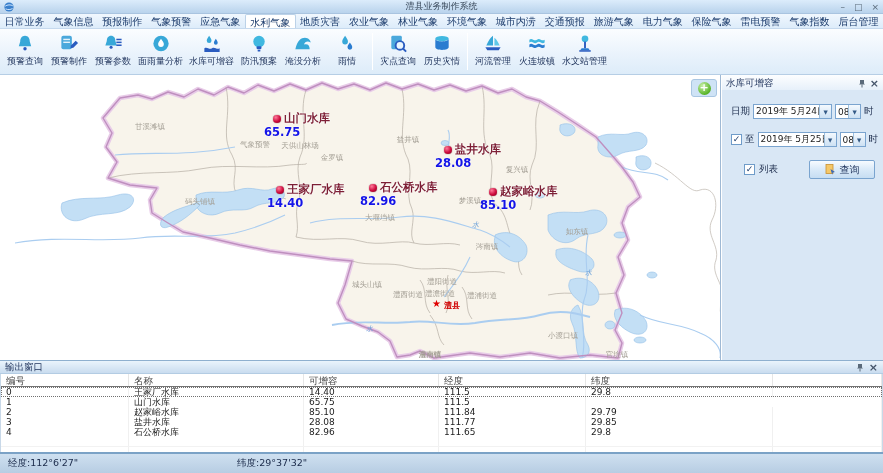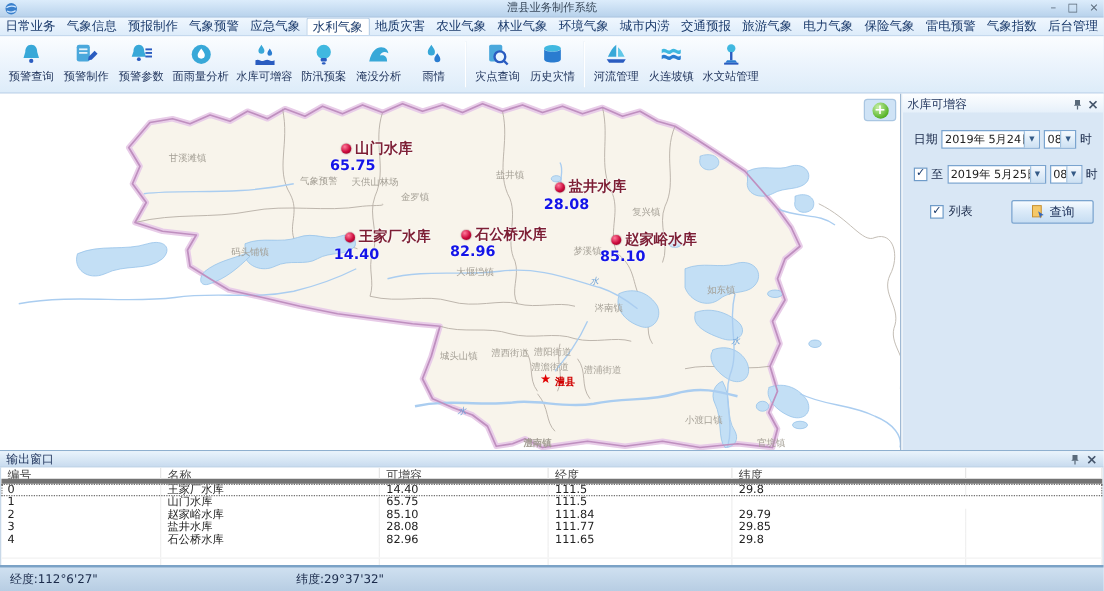--- a/index.html
+++ b/index.html
@@ -56,21 +56,21 @@
   .dd-hour { width:26px; }
   .cb { width:11px; height:11px; background:#fff; border:1px solid #6f9cc9; color:#1a3a6b; font-size:9px; line-height:9px; text-align:center; flex:none; }
   .sp-row3 { display:flex; align-items:center; margin:5px 8px 0 22px; }
   .btn-q { margin-left:auto; height:19px; width:66px; background:linear-gradient(#f7fbff,#dcebf9 45%,#c6ddf2); border:1px solid #7aa4cf; border-radius:2px; display:inline-flex; align-items:center; justify-content:center; gap:4px; font-size:10px; color:#22365e; }
 
   
   .output { height:92px; background:#fff; border-top:1px solid #8fb0cf; }
   .out-title { height:13px; background:linear-gradient(#eaf4fc,#c9dcef); border-bottom:1px solid #b3cce3; font-size:9.5px; color:#22365e; padding:0 5px; display:flex; align-items:center; }
   .out-icons { margin-left:auto; display:flex; gap:5px; align-items:center; }
   .table-wrap { height:78px; overflow:hidden; border-left:1px solid #c8d8e8; border-right:1px solid #c8d8e8; }
-  .thead { display:flex; height:13px; background:#fff; border-bottom:4px solid #737373; }
+  .thead { display:flex; height:13px; background:#fff; border-bottom:1px solid #737373; }
   .thead .cell { font-size:9.5px; color:#444; line-height:13px; padding-left:5px; border-right:1px solid #e6e6e6; overflow:hidden; }
   .trow { display:flex; height:10px; }
   .trow .cell { font-size:9px; color:#222; line-height:10px; padding-left:5px; border-right:1px solid #f0f0f0; overflow:hidden; white-space:nowrap; }
   .trow.empty { border-bottom:1px solid #f2f2f2; }
   .trow.selected { outline:1px dotted #707070; outline-offset:-1px; }
 
   
   .statusbar { height:21px; background:linear-gradient(#cfe0f0,#b7cde3); border-top:2px solid #7ba2c6; display:flex; align-items:center; padding-left:8px; font-size:9.5px; color:#1a2a4a; }
   .status-lon { width:229px; }
 </style>
@@ -318,21 +318,21 @@
           <div class="town" style="left: 300px; top: 71px;">天供山林场</div>
           <div class="town" style="left: 332px; top: 83px;">金罗镇</div>
           <div class="town" style="left: 408px; top: 65px;">盐井镇</div>
           <div class="town" style="left: 517px; top: 95px;">复兴镇</div>
           <div class="town" style="left: 200px; top: 127px;">码头铺镇</div>
           <div class="town" style="left: 470px; top: 126px;">梦溪镇</div>
           <div class="town" style="left: 380px; top: 143px;">大堰垱镇</div>
           <div class="town" style="left: 577px; top: 157px;">如东镇</div>
           <div class="town" style="left: 487px; top: 172px;">涔南镇</div>
           <div class="town" style="left: 367px; top: 210px;">城头山镇</div>
-          <div class="town" style="left: 408px; top: 208px;">澧西街道</div>
+          <div class="town" style="left: 408px; top: 220px;">澧西街道</div>
           <div class="town" style="left: 442px; top: 207px;">澧阳街道</div>
           <div class="town" style="left: 440px; top: 219px;">澧澹街道</div>
           <div class="town" style="left: 482px; top: 221px;">澧浦街道</div>
           <div class="town" style="left: 563px; top: 261px;">小渡口镇</div>
           <div class="town" style="left: 430px; top: 280px; font-weight: bold;">澧南镇</div>
           <div class="town" style="left: 617px; top: 280px;">官垸镇</div>
           <div class="marker-dot" style="left: 273px; top: 40px;"></div>
           <div class="marker-name" style="left: 284px; top: 36px;">山门水库</div>
           <div class="marker-value" style="left: 264px; top: 50px;">65.75</div>
           <div class="marker-dot" style="left: 444px; top: 71px;"></div>

